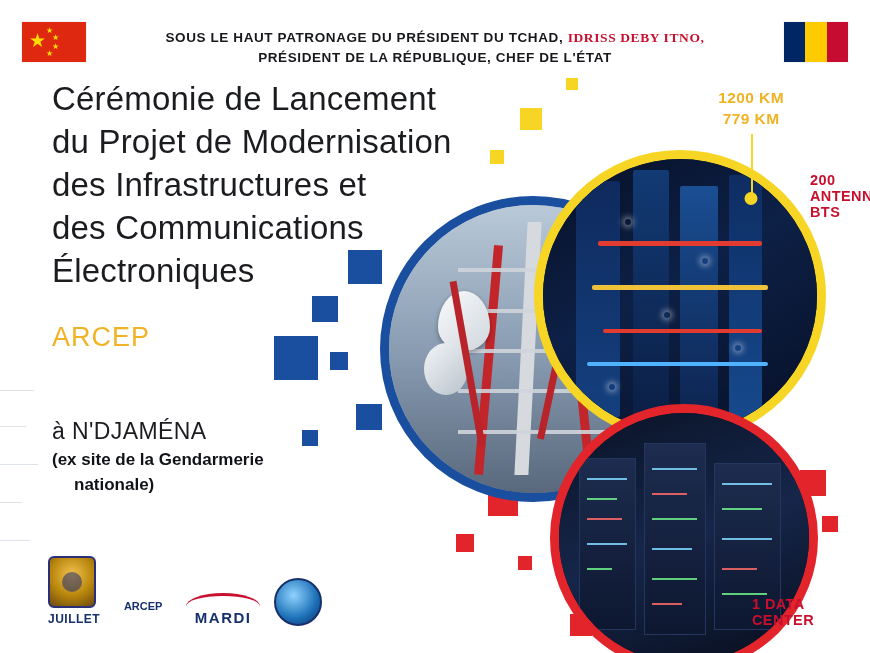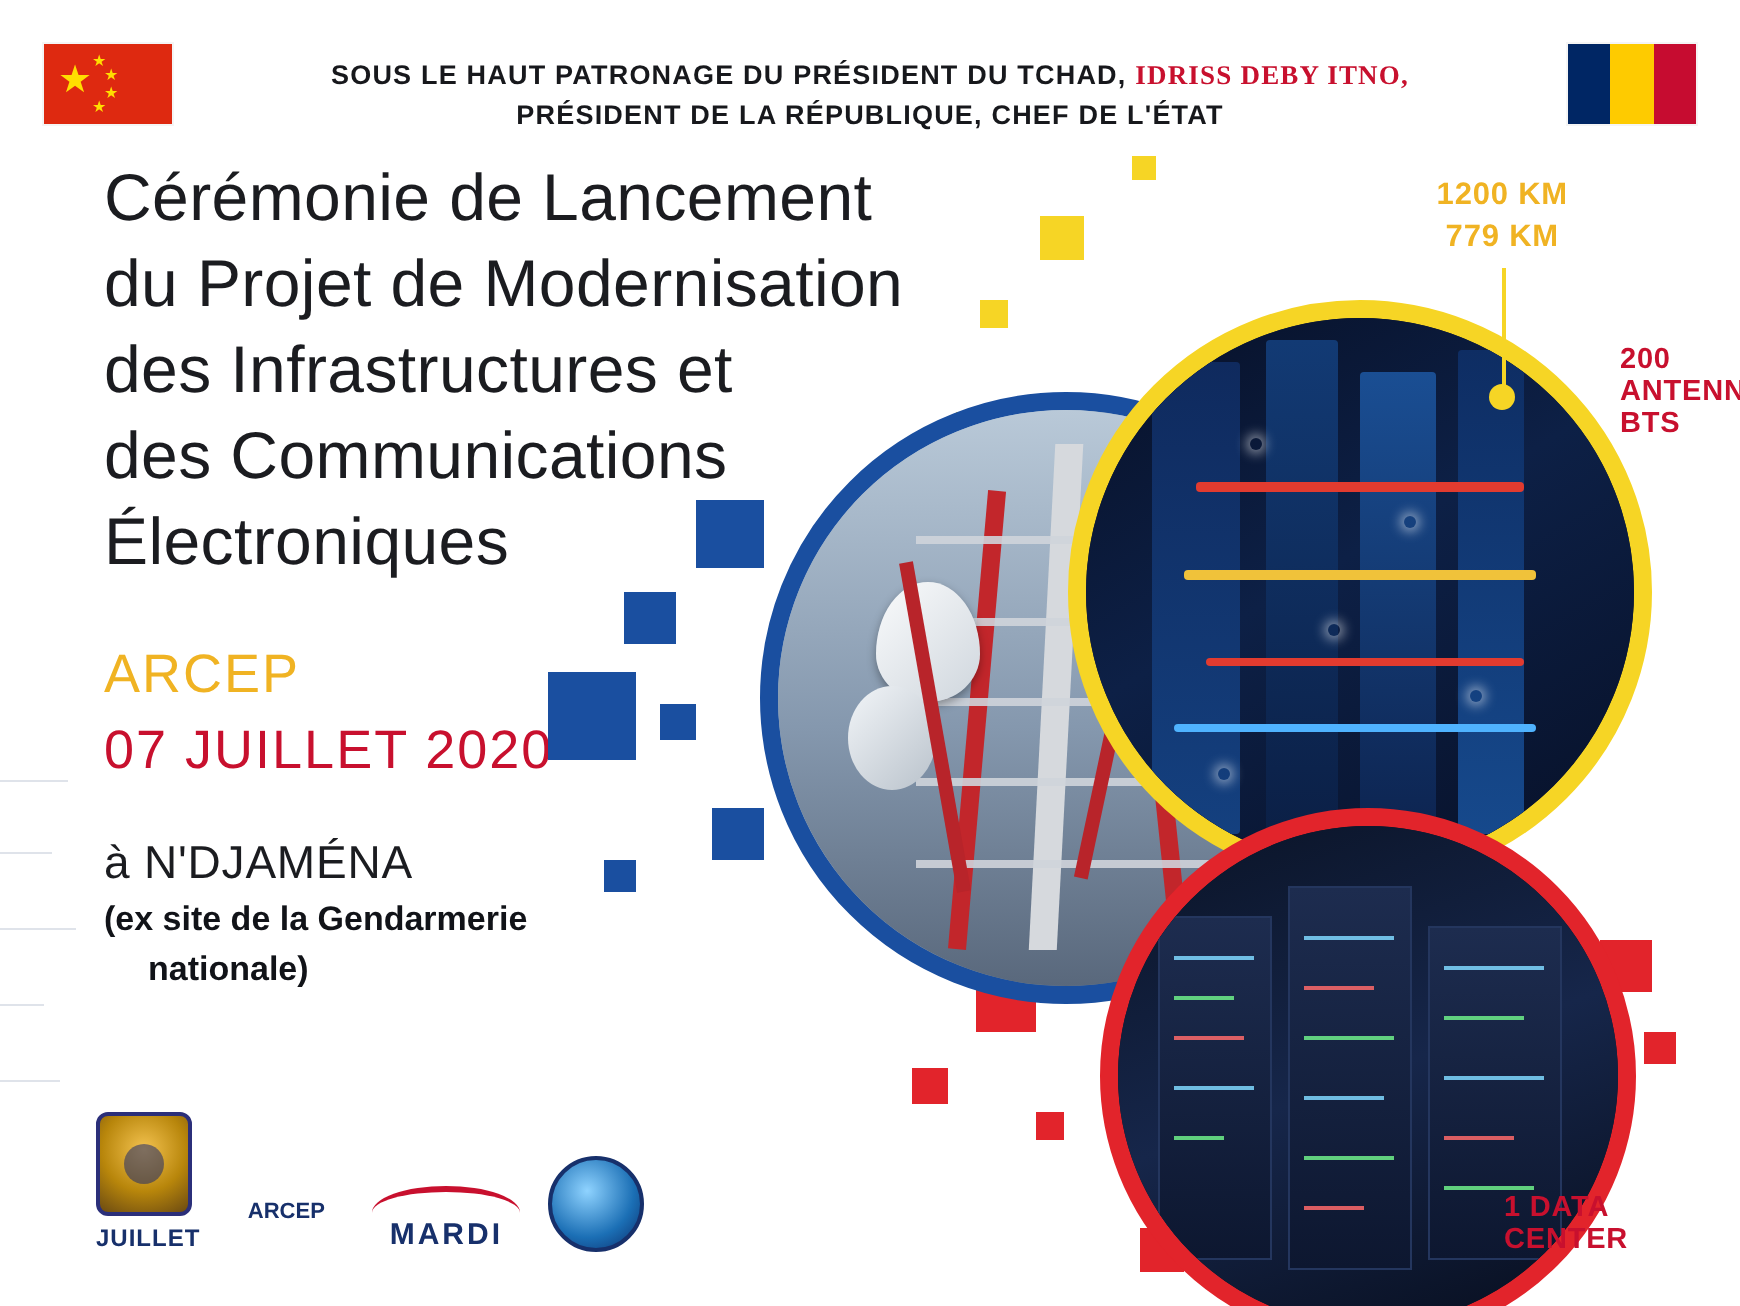--- a/index.html
+++ b/index.html
@@ -201,21 +201,20 @@
 
   <div class="title">
     <div>Cérémonie de Lancement</div>
     <div>du Projet de Modernisation</div>
     <div>des Infrastructures et</div>
     <div>des Communications</div>
     <div>Électroniques</div>
   </div>
 
   <div class="date-mardi">ARCEP</div>
-  <div class="date-full">07 JUILLET 2020</div>
   <div class="date-city">à N'DJAMÉNA</div>
 
   <div class="venue">
     <div class="l2">(ex site de la Gendarmerie</div>
     <div class="l3" style="text-indent:22px;">nationale)</div>
   </div>
 
   <div class="logos">
     <div class="logo-box logo-mpntic">
       <div class="crest"></div>

